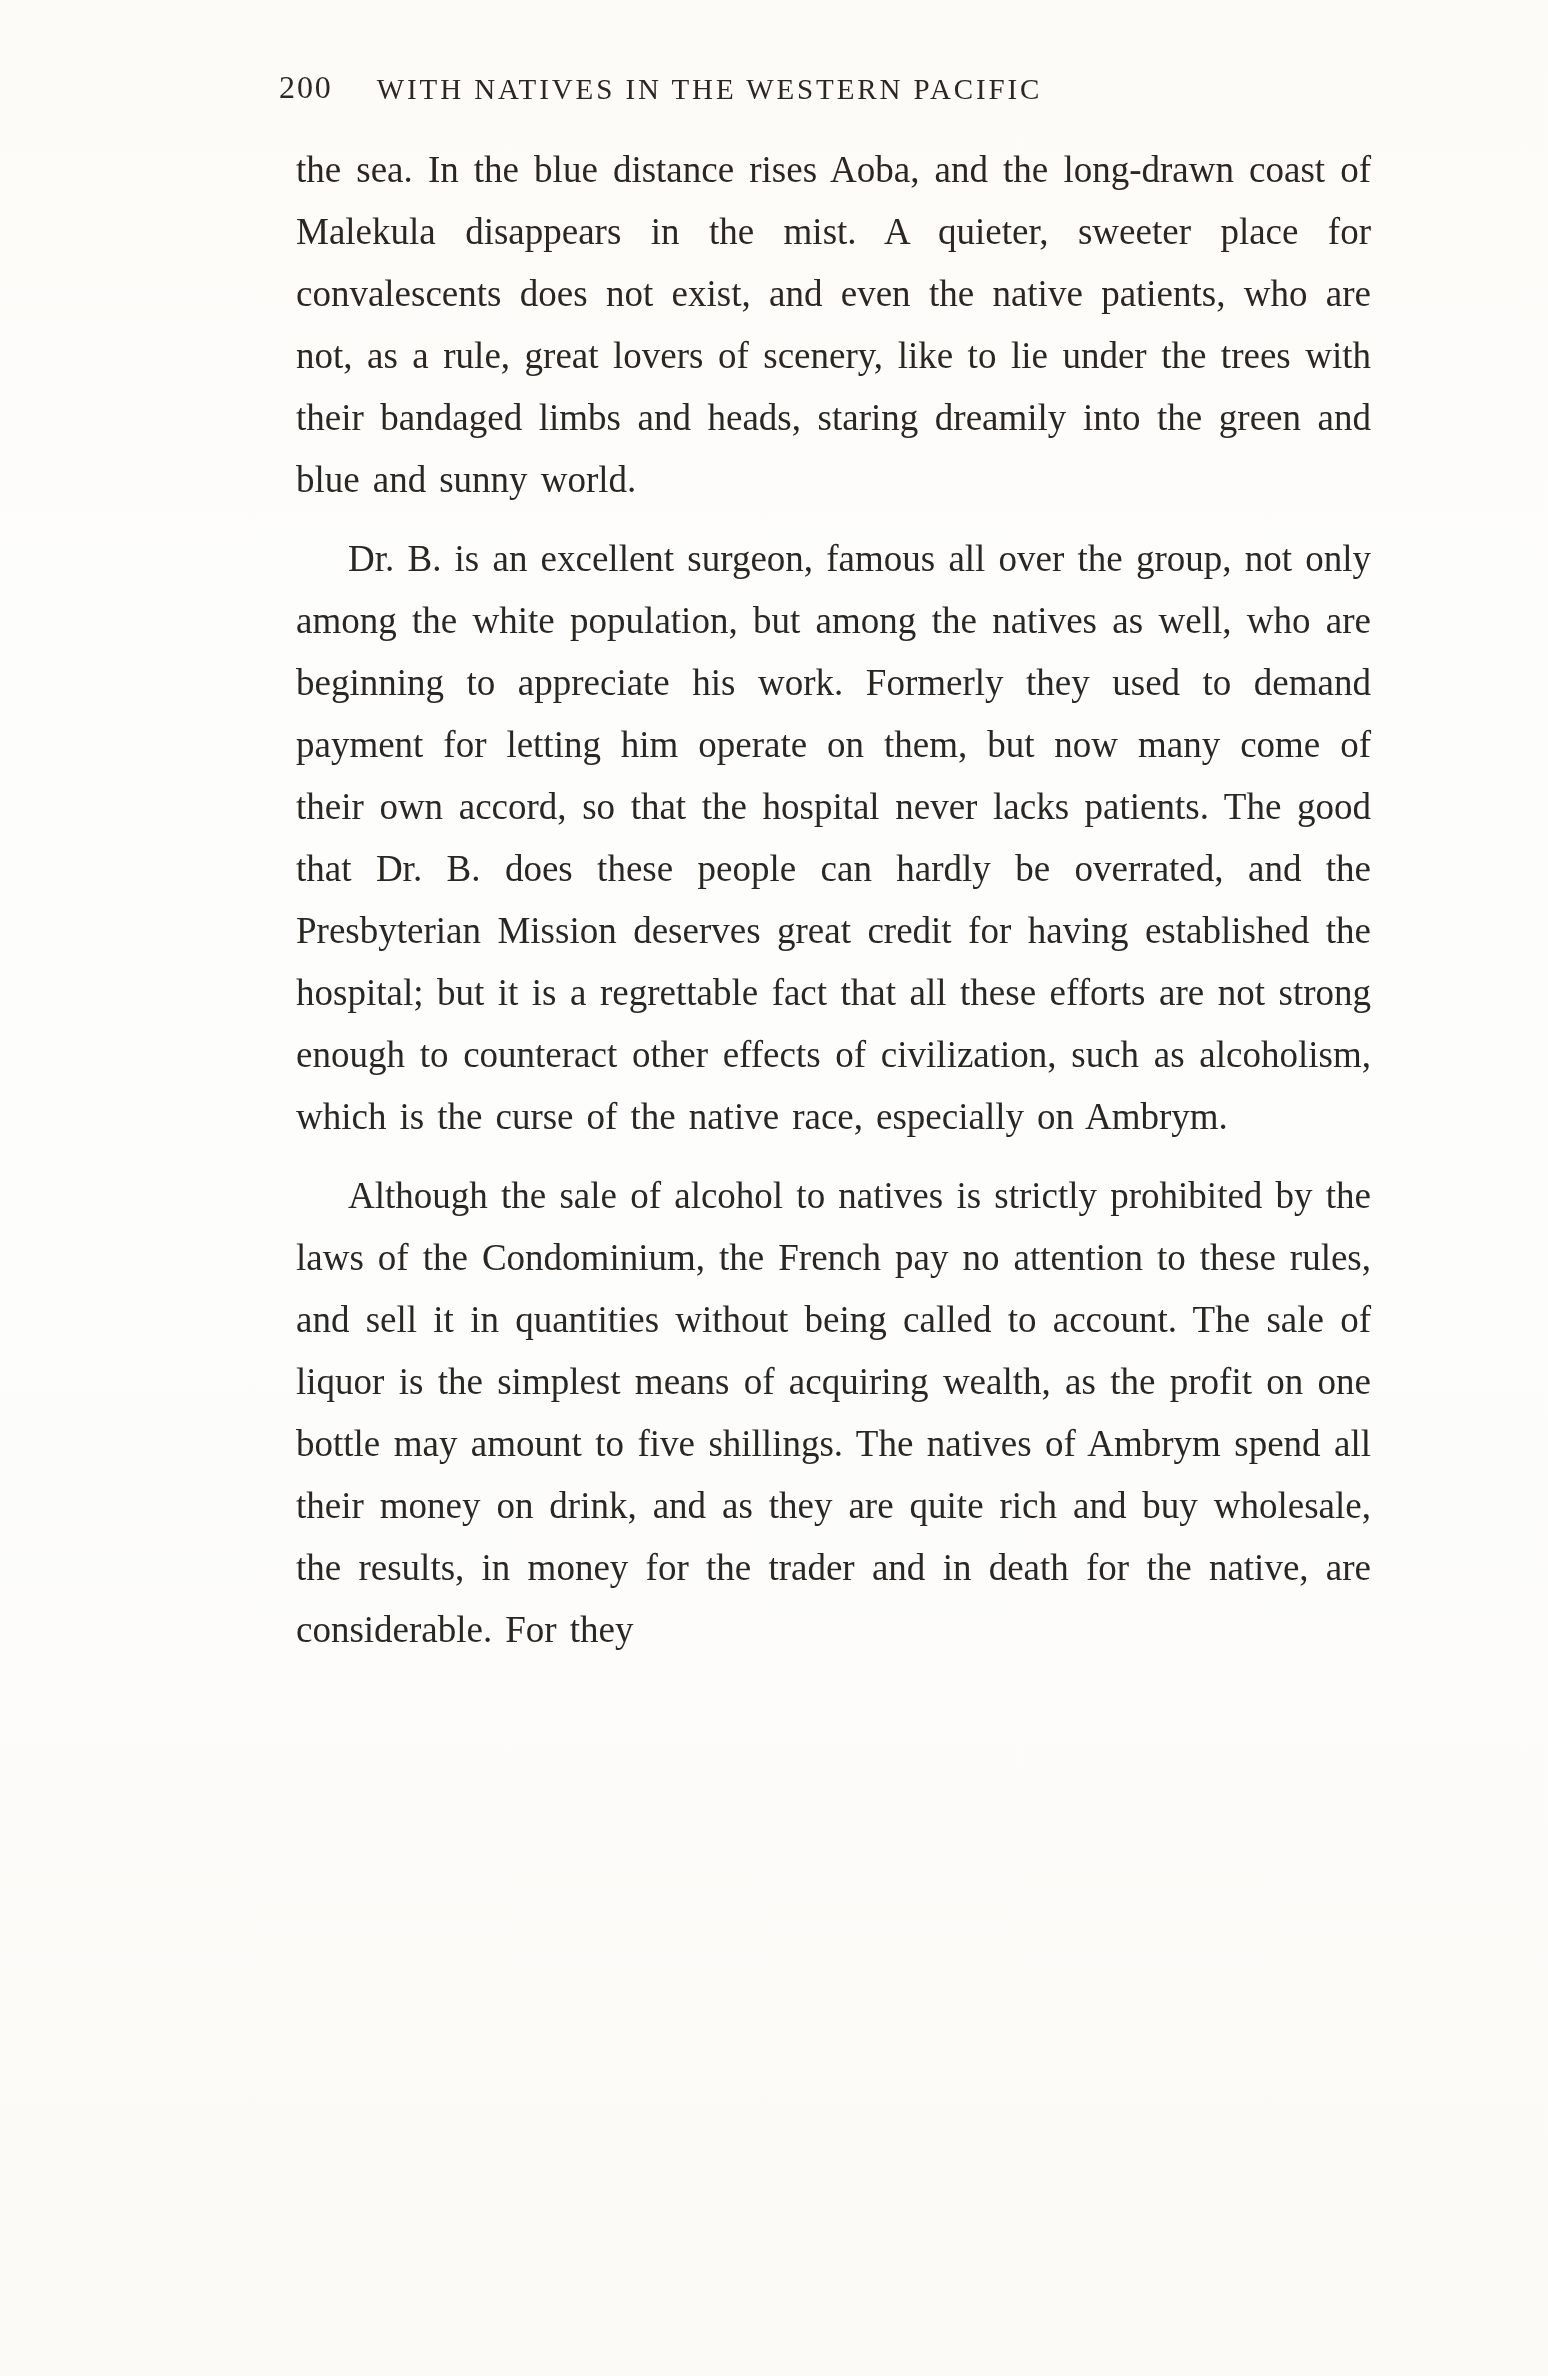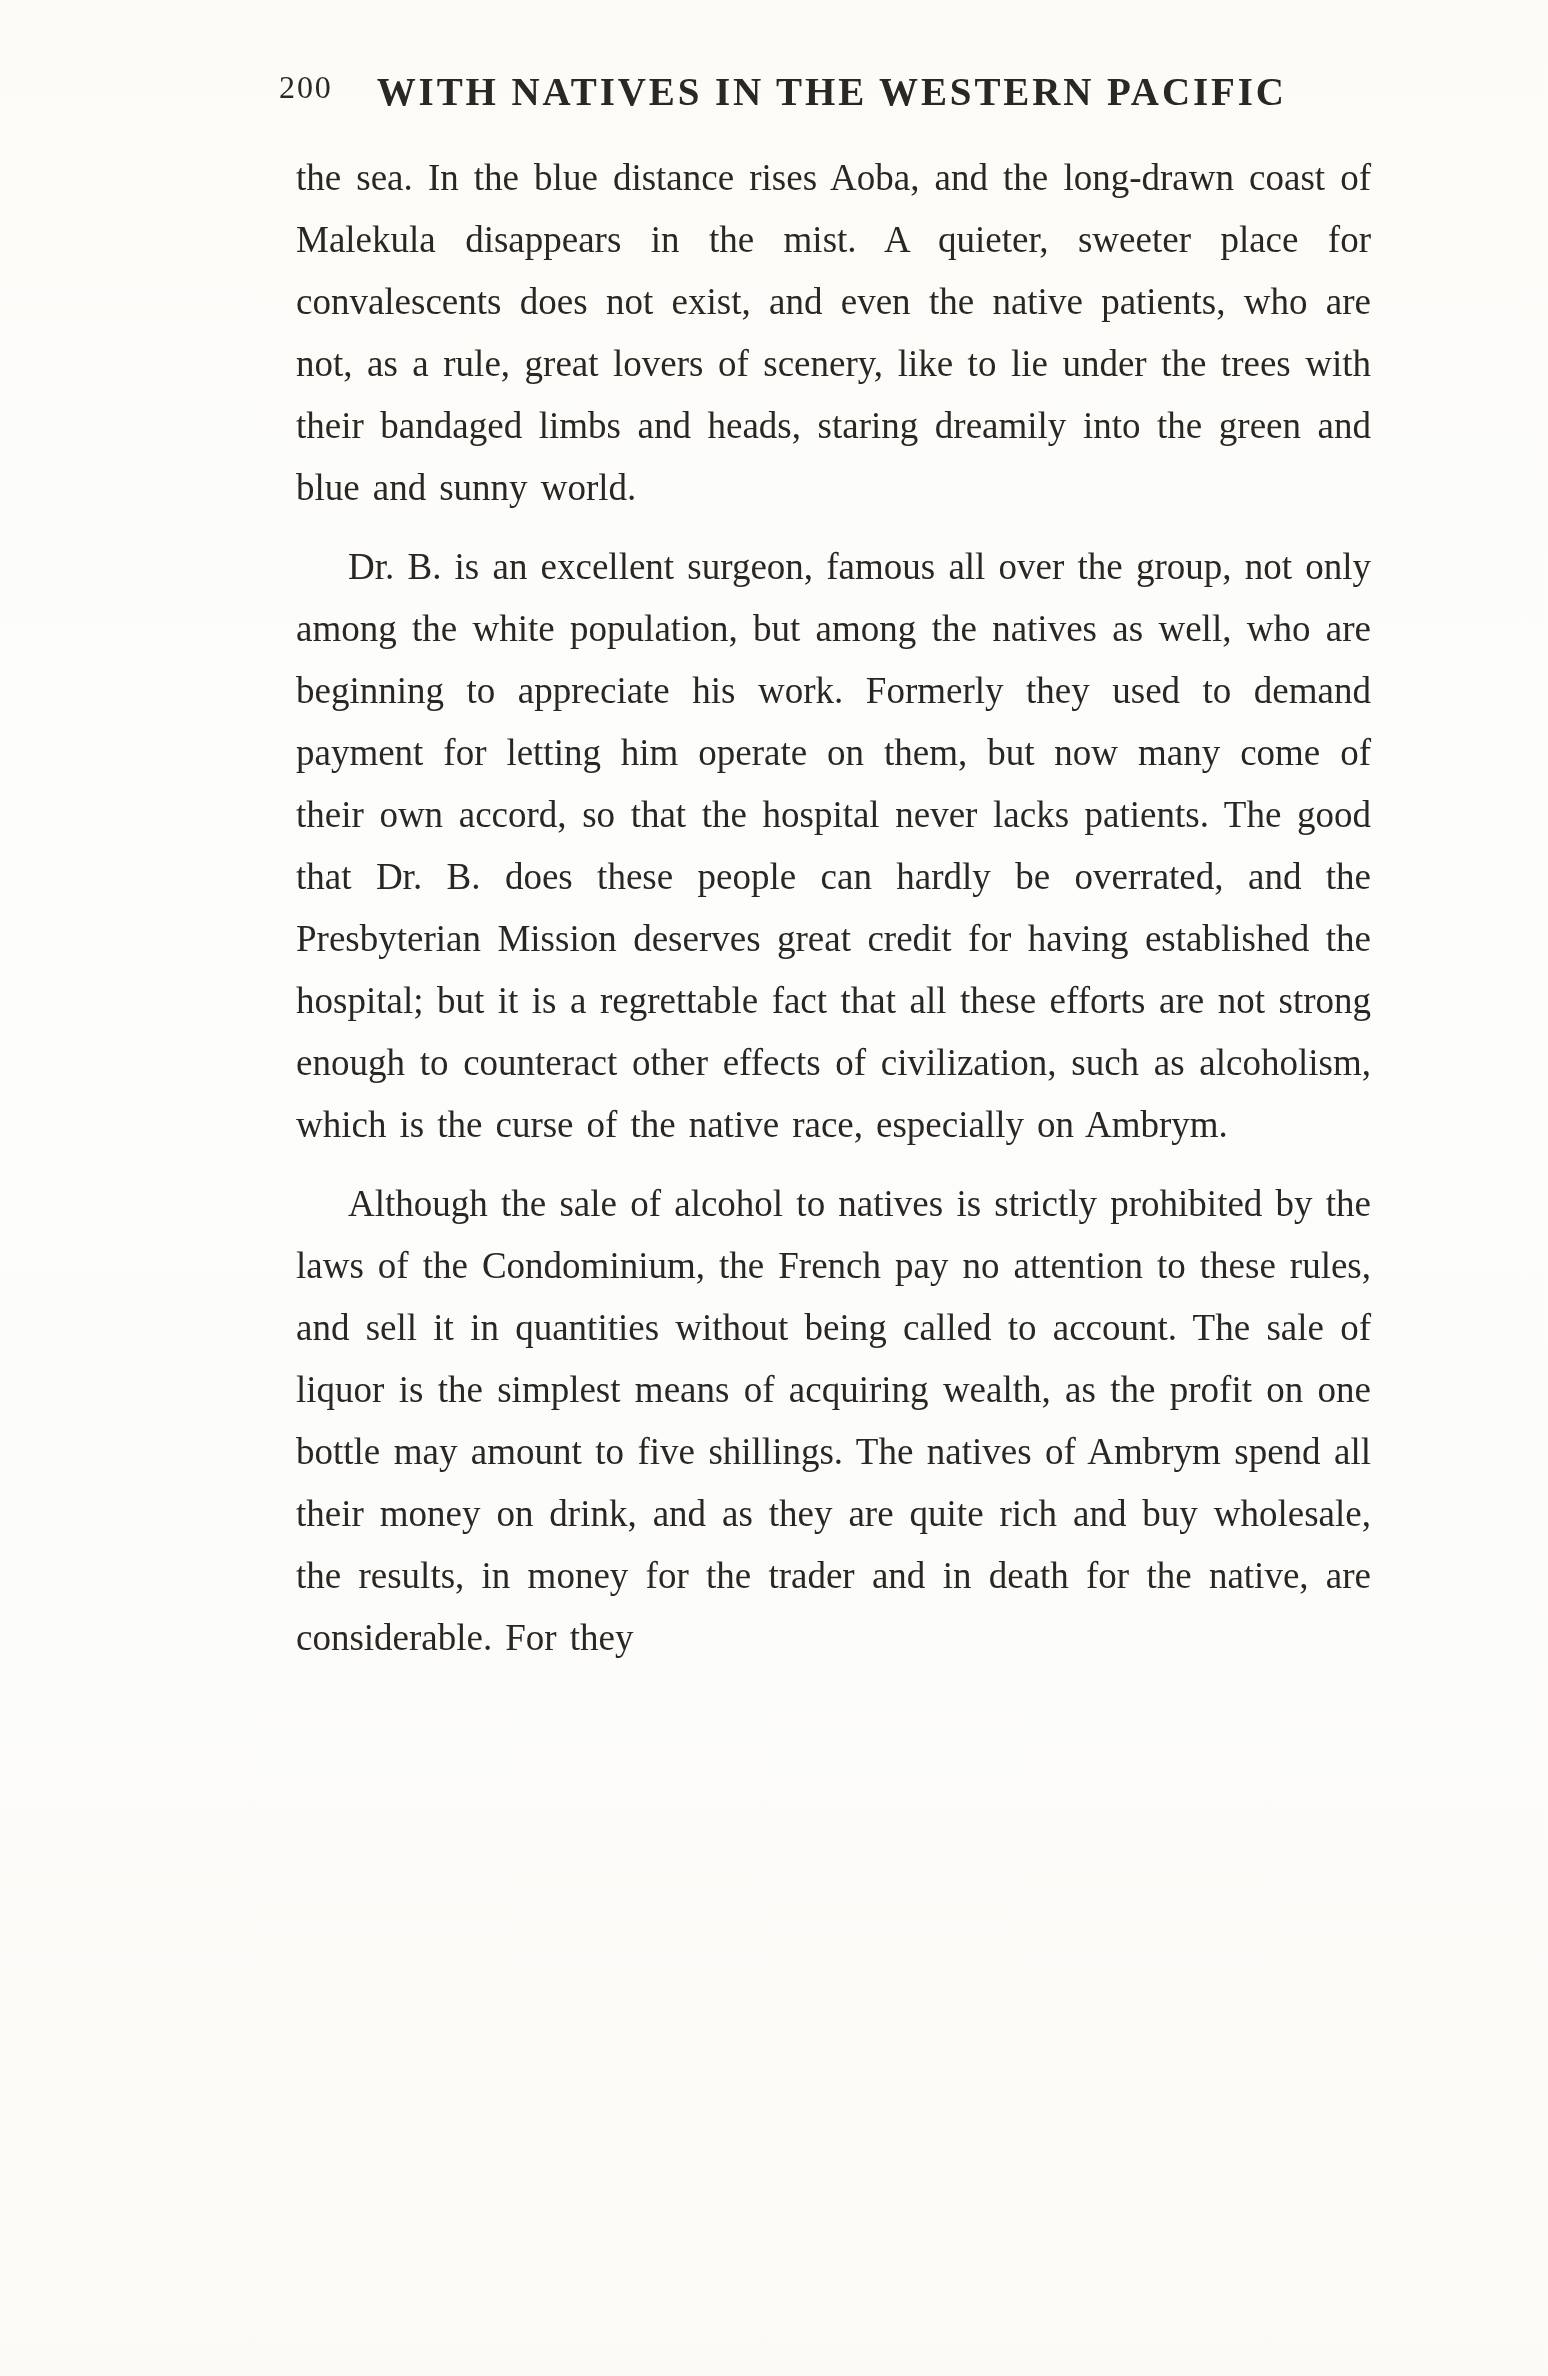--- a/index.html
+++ b/index.html
@@ -18,36 +18,36 @@
     position: relative;
     width: 1549px;
     min-height: 2376px;
     background:
       linear-gradient(180deg, #fcfbf8 0%, #fdfdfb 40%, #fbfaf7 100%);
     box-sizing: border-box;
     padding: 69px 161px 115px 279px;
   }
   .running-head {
     display: flex;
-    align-items: flex-start;
+    align-items: flex-end;
     font-size: 33px;
     letter-spacing: 2.9px;
     color: #2b2username8;
     color: #2b2824;
     margin-bottom: 32.5px;
     white-space: nowrap;
   }
   .page-number {
     font-size: 32px;
     margin-right: 44px;
     letter-spacing: 1.9px;
   }
   .running-title {
-    font-size: 39px;
-    font-weight: 700;
+    font-size: 29px;
+    font-weight: 400;
   }
   .body-text p {
     margin: 17px;
     font-size: 37px;
     line-height: 62px;
     text-align: justify;
     text-justify: inter-word;
     word-spacing: 3.8px;
     color: #2a2723;
   }

